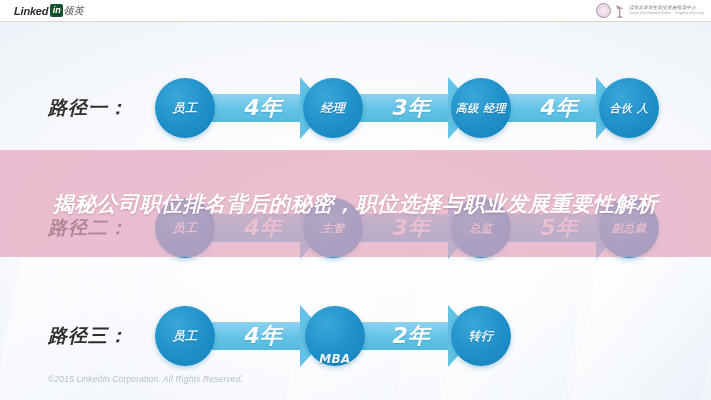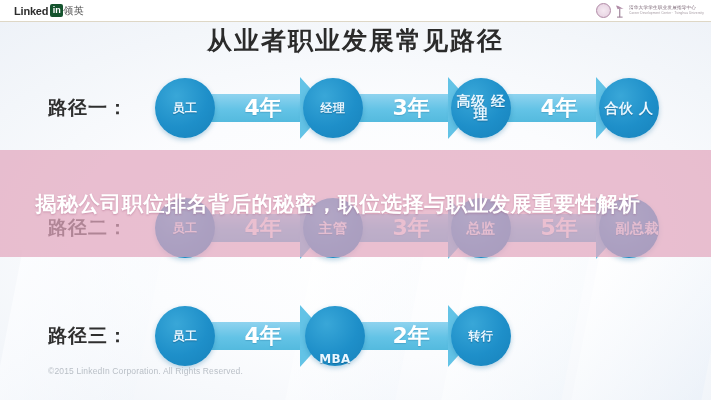--- a/index.html
+++ b/index.html
@@ -10,20 +10,21 @@
     background:#ffffff;
   }
 
   
   #canvas{
     position:relative;
     width:711px;height:400px;
     background:
       radial-gradient(ellipse 560px 280px at 52% 58%, #ffffff 0%, #fbfcfe 45%, #f3f6fa 78%, #eef2f8 100%);
     overflow:hidden;
+    font-style:italic;
   }
 
   
   .sheen{position:absolute;background:linear-gradient(120deg,rgba(255,255,255,.95),rgba(236,243,250,.35));pointer-events:none;}
   .sheen.s1{left:455px;top:255px;width:120px;height:150px;transform:skewX(-11deg);}
   .sheen.s2{left:585px;top:250px;width:130px;height:160px;transform:skewX(-11deg);background:linear-gradient(120deg,rgba(255,255,255,.9),rgba(230,238,248,.5));}
   .sheen.s3{left:300px;top:250px;width:110px;height:150px;transform:skewX(-11deg);background:linear-gradient(120deg,rgba(255,255,255,.8),rgba(240,245,251,.3));}
   .sheen.s4{left:8px;top:250px;width:140px;height:150px;transform:skewX(-11deg);background:linear-gradient(120deg,rgba(252,253,255,.9),rgba(240,245,251,.2));}
 
   
@@ -114,40 +115,40 @@
     box-shadow:0 2px 5px rgba(20,110,160,.30);
     display:flex;align-items:center;justify-content:center;
     z-index:2;
   }
   .node span{
     color:#eaf7ff;font-size:12px;font-weight:600;line-height:14px;
     text-align:center;letter-spacing:.5px;
     font-family:"DejaVu Sans","Liberation Sans",sans-serif;
     text-shadow:0 1px 1px rgba(10,70,110,.45);
   }
-  .node.two span{font-size:14px;line-height:13px;}
+  .node.two span{font-size:11px;line-height:13px;}
   .node.lat span{font-size:12px;letter-spacing:.4px;font-weight:700;}
 
   
   #overlay{
     position:absolute;left:0;top:150px;width:711px;height:107px;
     background:rgba(226,166,190,.72);
     z-index:30;
     display:flex;align-items:center;justify-content:center;
   }
   #overlay-text{
-    width:640px;color:#ffffff;
+    width:640px;text-align:center;color:#ffffff;
     font-size:21px;font-weight:700;line-height:34px;letter-spacing:.6px;
     font-family:"DejaVu Sans","Liberation Sans",sans-serif;
     text-shadow:0 1px 2px rgba(150,70,105,.35);
   }
 
   
   #footer{
-    position:absolute;left:48px;bottom:24px;
+    position:absolute;left:48px;bottom:16px;
     font-size:8.5px;color:#b9bfc6;letter-spacing:.15px;
     font-family:"Liberation Sans",sans-serif;
     z-index:12;white-space:nowrap;
   }
 </style>
 </head>
 <body>
 
 <div id="canvas">
 
@@ -170,21 +171,20 @@
         <rect x="4.2" y="4.6" width="1.1" height="8.6" fill="#7d5775"></rect>
         <rect x="2.0" y="12.6" width="5.6" height="1.0" fill="#7d5775"></rect>
       </svg>
       <div class="txt">
         <div class="t1">清华大学学生职业发展指导中心</div>
         <div class="t2">Career Development Center · Tsinghua University</div>
       </div>
     </div>
   </div>
 
-  <div id="title">从业者职业发展常见路径</div>
 
   <div class="row" id="row1">
     <div class="row-label">路径一：</div>
     <div class="flow">
       <div class="arrow" style="left:58px;width:120px;">
         <div class="shaft"></div>
           <div class="head"></div>
         <div class="yr">4年</div>
       </div>
       <div class="arrow" style="left:206px;width:120px;">
@@ -234,21 +234,21 @@
       </div>
       <div class="node" style="left:5px;">
         <span>员工</span>
         </div>
       <div class="node two" style="left:153px;">
         <span>主管</span>
         </div>
       <div class="node two" style="left:301px;">
         <span>总监</span>
         </div>
-      <div class="node two" style="left:449px;justify-content:flex-end;">
+      <div class="node two" style="left:449px;">
         <span>副总裁</span>
         </div>
     </div>
   </div>
 
   <div class="row" id="row3">
     <div class="row-label">路径三：</div>
     <div class="flow">
       <div class="arrow" style="left:58px;width:120px;">
         <div class="shaft"></div>

